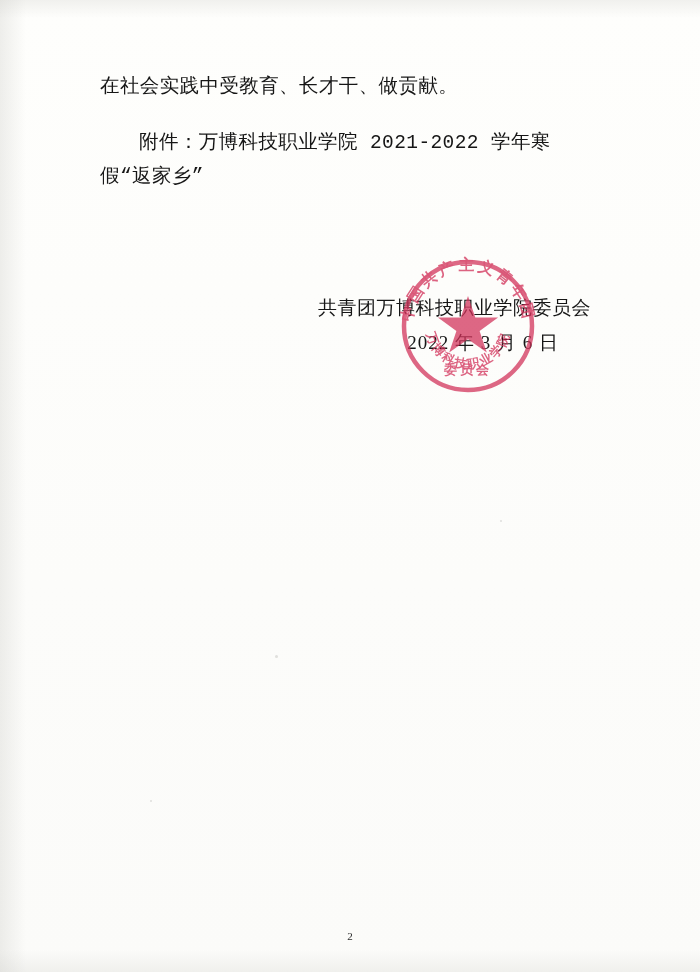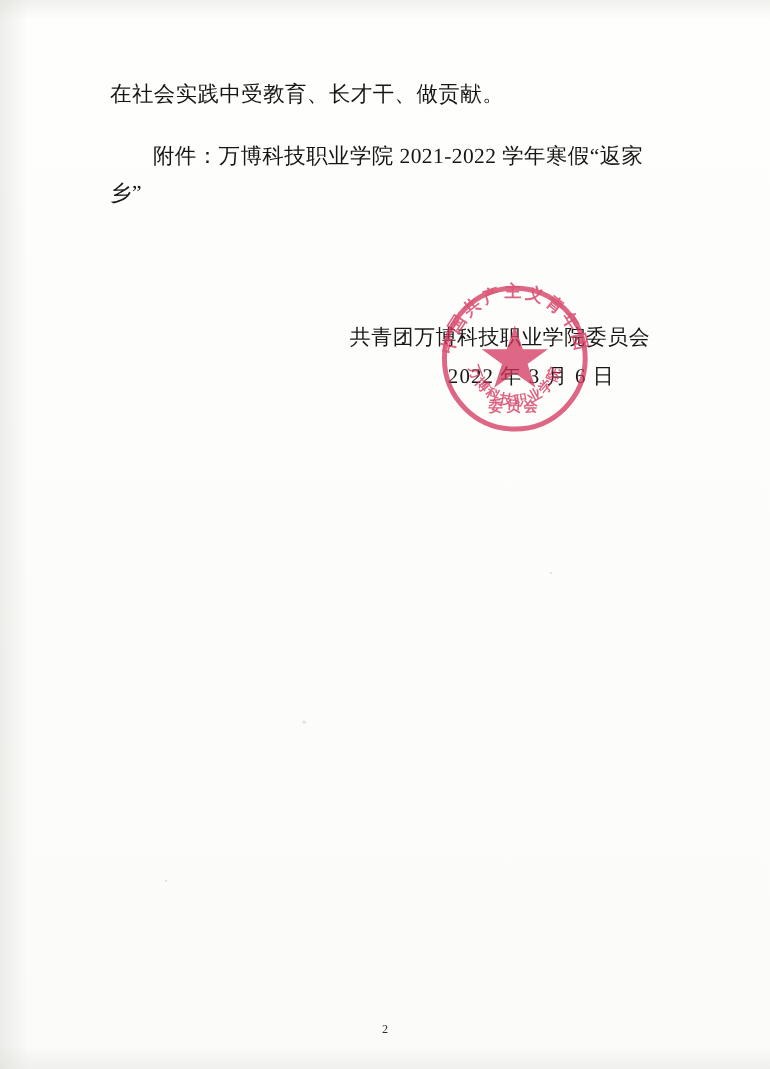--- a/index.html
+++ b/index.html
@@ -18,20 +18,21 @@
   .page {
     position: absolute;
     inset: 0;
     background: linear-gradient(180deg, #fefefc 0%, #fcfcfa 60%, #fbfbf9 100%);
   }
   .doc-body {
     position: absolute;
     left: 100px;
     top: 70px;
     width: 500px;
+    font-family: Liberation Mono, monospace;
   }
   .para {
     font-size: 19.5px;
     line-height: 34px;
     letter-spacing: 0.4px;
     color: #161616;
     margin: 0;
   }
   .para-1 {
     margin-bottom: 22px;

